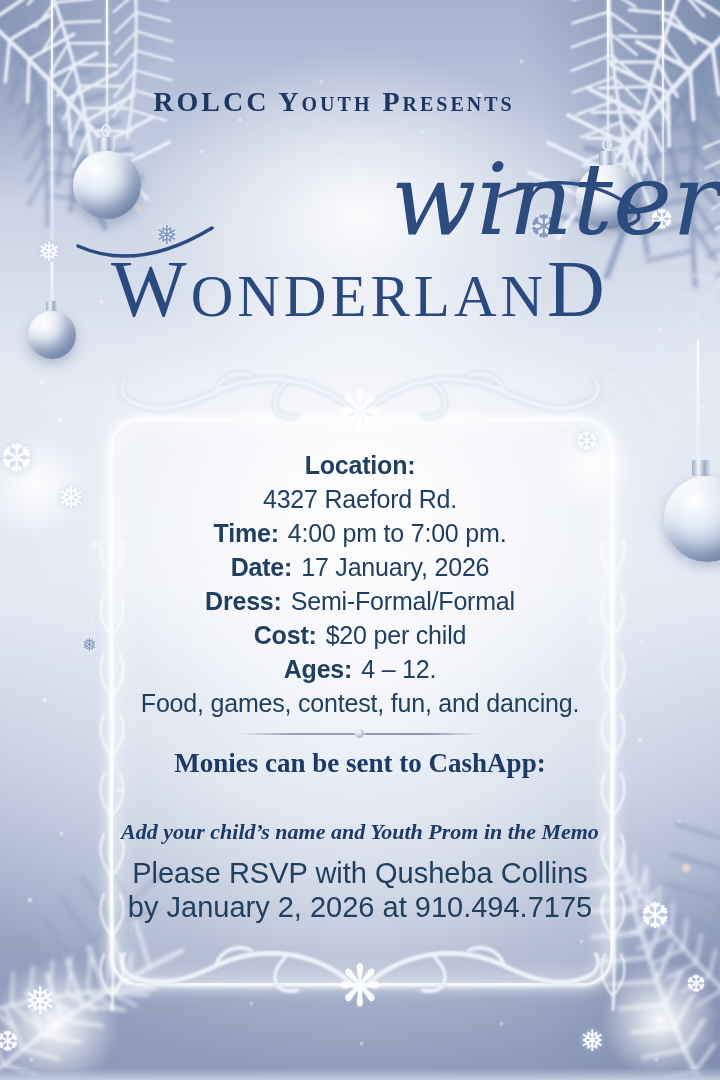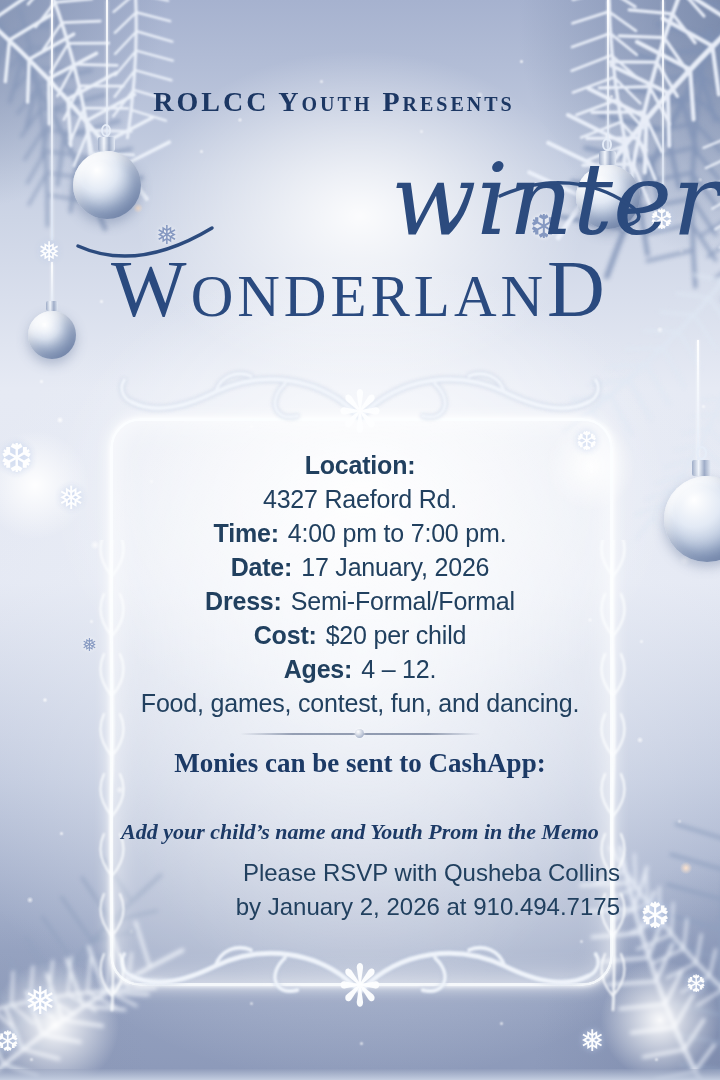--- a/index.html
+++ b/index.html
@@ -109,22 +109,22 @@
     background:radial-gradient(circle at 35% 30%, #ffffff, #8d9cba); box-shadow:0 0 3px rgba(255,255,255,.9); }
 
   .monies { position:absolute; top:746px; left:100px; width:520px; text-align:center; z-index:4;
     font-family:"Liberation Serif", serif; font-weight:bold; font-size:27px; line-height:34px; color:#1c3a66; }
   .cashtag-row { position:absolute; top:778px; left:100px; width:520px; text-align:center; z-index:4;
     line-height:42px; color:#1c3a66; }
   .cashtag { font-family:"Liberation Sans", sans-serif; font-weight:bold; font-size:35px; letter-spacing:1px; }
   .cashtag-note { font-family:"Liberation Serif", serif; font-size:29px; margin-left:8px; }
   .memo { position:absolute; top:818px; left:90px; width:540px; text-align:center; z-index:4;
     font-family:"Liberation Serif", serif; font-style:italic; font-weight:bold; font-size:22px; line-height:28px; color:#1c3a66; }
-  .rsvp { position:absolute; top:856px; left:100px; width:520px; text-align:right; z-index:4;
-    font-size:24px; line-height:34px; color:#21405f; }
+  .rsvp { position:absolute; top:856px; left:100px; width:520px; text-align:center; z-index:4;
+    font-size:29px; line-height:34px; color:#21405f; }
 
   .bottom-strip { position:absolute; bottom:0; left:0; width:720px; height:11px; z-index:5;
     background:linear-gradient(180deg, rgba(150,162,190,.4), #c3cde0); }
 </style>
 </head>
 <body>
 
 <div class="flyer">
 
   <div class="bokeh"></div>

